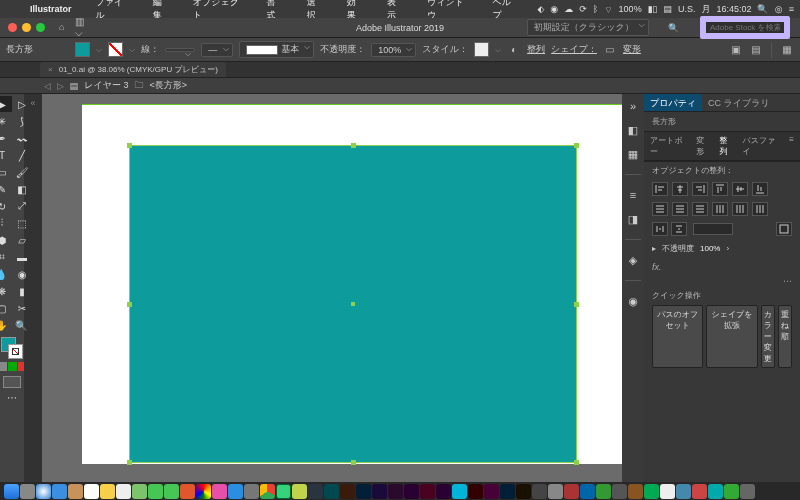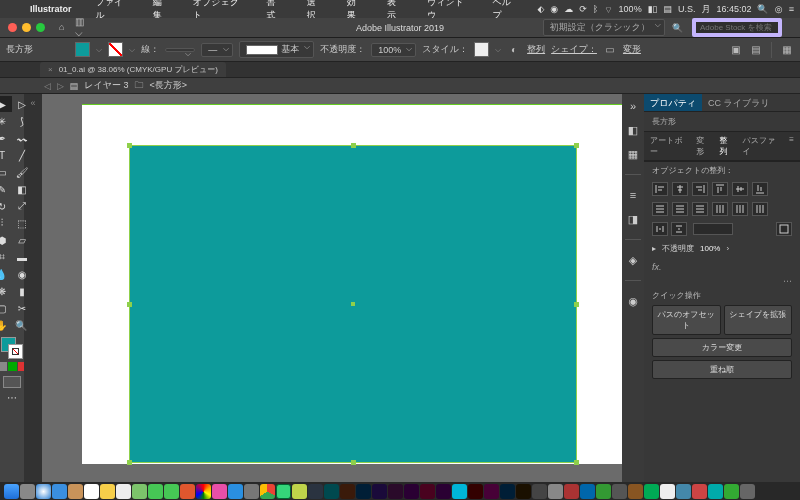--- a/index.html
+++ b/index.html
@@ -14,22 +14,22 @@
 .mac-bar .menu-item { cursor:default;margin-left:14px; }
 
 
 .traffic { display:flex; gap:5px; padding:0 8px; align-items:center; }
 .traffic span { width:9px; height:9px; border-radius:50%; background:#ff5f56; }
 .traffic span:nth-child(2){ background:#ffbd2e; }
 .traffic span:nth-child(3){ background:#27c93f; }
 
 .titlebar { height:20px; background:#434343; display:flex; align-items:center; position:relative; border-bottom:1px solid #1e1e1e;}
 .titlebar .title { position:absolute; left:0; right:0; text-align:center; font-size:9px; color:#ddd; }
-.titlebar .right { margin-left:auto; display:flex; align-items:center; gap:8px; padding-right:18px; font-size:9px; color:#aaa; }
-.titlebar input { background:#2f2f2f; border:4px solid #c4b5fd; color:#888; font-size:8px; padding:1px 4px; width:90px; border-radius:2px; }
+.titlebar .right { margin-left:auto; display:flex; align-items:center; gap:20px; padding-right:10px; font-size:9px; color:#aaa; }
+.titlebar input { background:#2f2f2f; border:6px solid #c4b5fd; color:#888; font-size:8px; padding:1px 4px; width:90px; border-radius:2px; }
 .titlebar .home-icn { width:12px;height:12px;display:inline-block; }
 
 
 .ctrl { height:24px; background:#434343; display:flex; align-items:center; padding:0 6px; gap:6px; font-size:9px; color:#ccc; border-bottom:1px solid #222;}
 .dd { background:#383838; border:1px solid #555; padding:1px 14px 1px 6px; position:relative; border-radius:2px; font-size:9px; min-width:46px;}
 .dd::after { content:"⌵"; position:absolute; right:3px; top:0; color:#aaa; font-size:8px;}
 .sw { width:15px; height:15px; border:1px solid #666; }
 .sw.teal { background:#0d9b9b; }
 .sw.none { background:#fff; position:relative; }
 .sw.none::after{ content:""; position:absolute; inset:0; background:linear-gradient(45deg,transparent 44%,red 44%,red 56%,transparent 56%);}
@@ -91,21 +91,21 @@
 .ppanel .sect-hdr span.active { color:#fff;}
 .ppanel .subhdr { padding:3px 8px; color:#bbb; font-size:8px; border-top:1px solid #222;}
 .align-row { display:flex; gap:4px; padding:3px 8px;}
 .aicn { width:16px; height:14px; background:#2a2a2a; border:1px solid #555; display:flex; align-items:center; justify-content:center;}
 .aicn svg { stroke:#ccc; fill:none; stroke-width:1; }
 .ppanel .opacity-row { display:flex; align-items:center; padding:4px 8px; gap:6px; font-size:8px;}
 .ppanel .opacity-row .val { color:#eee; }
 .ppanel .fxrow { padding:4px 8px; font-style:italic; color:#aaa; font-size:9px;}
 .ppanel .dots { text-align:right; padding:0 8px; color:#aaa;}
 .ppanel .qhead { padding:4px 8px; font-size:8px; color:#bbb;}
-.qbtns { display:flex; flex-direction:column; gap:3px; padding:0 8px;}
+.qbtns { display:flex; flex-direction:row; gap:3px; padding:0 8px;}
 .qbtns .row2 { display:flex; gap:3px;}
 .qbtn { flex:1; background:#4a4a4a; border:1px solid #222; text-align:center; padding:3px 2px; font-size:8px; color:#ddd; border-radius:2px;}
 .qbtn.full { width:100%; }
 .distrow { display:flex; align-items:center; padding:3px 8px; gap:6px; font-size:8px;}
 .distrow .icns {display:flex;gap:3px;}
 .distrow .mini-input{ background:#2a2a2a;border:1px solid #555;width:40px;height:12px;}
 .ppanel .menu-dots{ margin-left:auto; color:#aaa;}
 
 
 .dock { position:absolute; bottom:0; left:0; right:0; height:18px; display:flex; align-items:center; justify-content:flex-start; padding:0 4px; gap:1px; background:rgba(40,40,40,0.85);}

